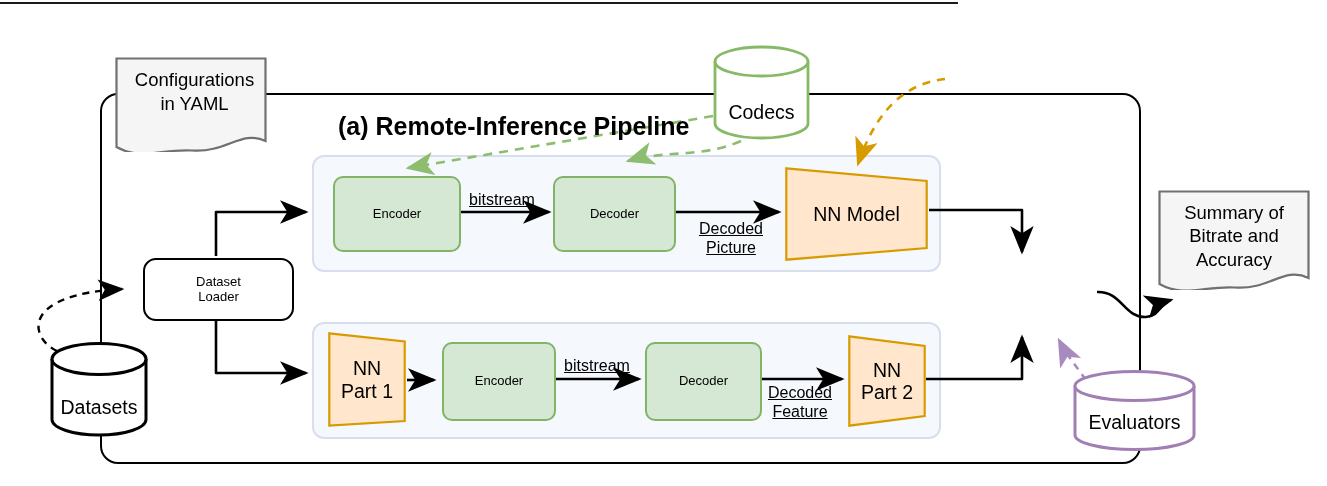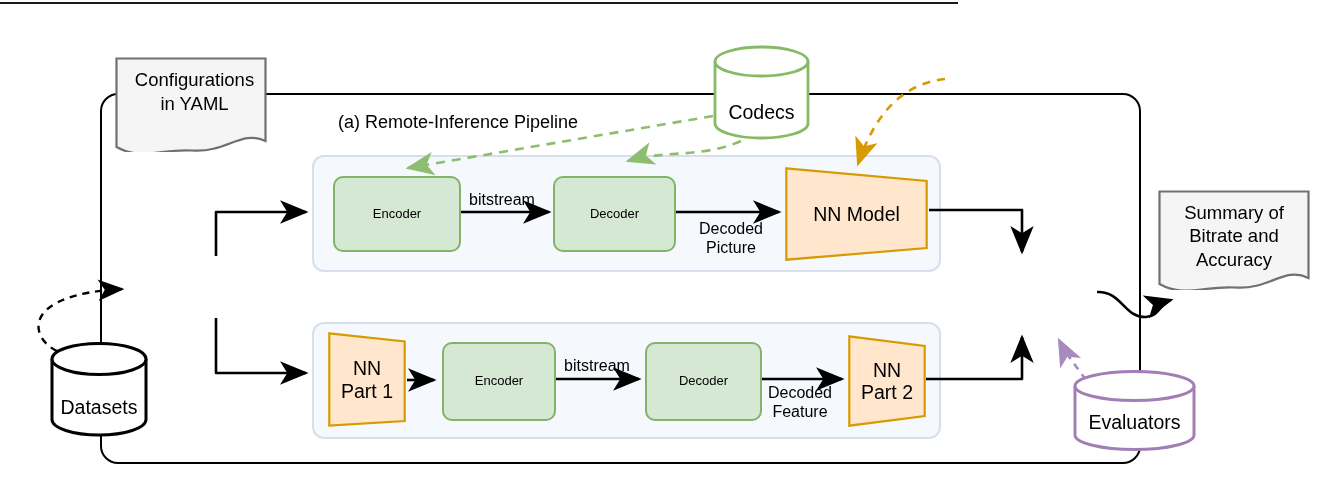--- a/index.html
+++ b/index.html
@@ -15,22 +15,22 @@
   .box{display:flex;align-items:center;justify-content:center;text-align:center;
        white-space:pre-line;line-height:1.15;font-size:13px;}
   .green-box{background:var(--green_fill);border:2.4px solid var(--green_stroke);border-radius:10px;}
   .white-box{background:#fff;border:2.6px solid #000;border-radius:13px;}
   .purple-box{background:var(--purple_fill);border:2.4px solid var(--purple_stroke);border-radius:13px;}
   .svg-shape svg{display:block;}
   .overlay-label{position:absolute;left:0;top:0;right:0;bottom:0;display:flex;align-items:center;
        justify-content:center;text-align:center;white-space:pre-line;line-height:1.15;font-size:19.5px;}
   .doc-label{font-size:18.5px;line-height:1.25;}
   .float-label{z-index:5;text-align:center;white-space:pre-line;}
-  .pipe-title{font-size:18px;white-space:nowrap;z-index:5;}
-  .small-label{font-size:16px;line-height:1.2;}
+  .pipe-title{font-size:25px;white-space:nowrap;z-index:5;font-weight:bold;}
+  .small-label{font-size:16px;line-height:1.2;text-decoration:underline;}
   .trap{fill:var(--orange_fill);stroke:var(--orange_stroke);stroke-width:2.2;}
   .cyl-fill{fill:#fff;}
   .ln-black{stroke:#000;stroke-width:2.6;fill:none;stroke-linejoin:round;}
   .ln-black-dash{stroke:#000;stroke-width:2.4;fill:none;stroke-dasharray:7 6;}
   .ln-green-dash{stroke:var(--green_dash);stroke-width:2.6;fill:none;stroke-dasharray:9 7;}
   .ln-orange-dash{stroke:var(--orange_stroke);stroke-width:2.6;fill:none;stroke-dasharray:8 7;}
   .ln-purple-dash{stroke:var(--purple_dash);stroke-width:2.6;fill:none;stroke-dasharray:7 6;}
 </style>
 </head>
 <body>
@@ -106,20 +106,24 @@
     <span>Decoder</span>
   </div>
   <div class="abs shape svg-shape" style="left:848px;top:335px;width:78px;height:92px;">
     <svg width="78" height="92" viewBox="0 0 78 92">
       <polygon class="trap" points="1.3,1.3 76.7,11 76.7,81 1.3,90.7"></polygon>
     </svg>
     <div class="overlay-label">NN
 Part 2</div>
   </div>
 
+  <div class="abs shape box white-box" style="left:143px;top:258px;width:147px;height:59px;">
+    <span>Dataset
+Loader</span>
+  </div>
 
   <div class="abs shape svg-shape" style="left:115px;top:57px;width:152px;height:95px;">
     <svg width="152" height="95" viewBox="0 0 152 95">
       <path d="M1.5,1.5 H150.5 V84 C126,72.5 112,96 77,93.5 C47,91.5 26,104 1.5,90 Z" fill="#f5f5f5" stroke="#707070" stroke-width="2.2"></path>
     </svg>
     <div class="overlay-label doc-label" style="padding-bottom:26px;padding-left:7px;">Configurations
 in YAML</div>
   </div>
   <div class="abs shape svg-shape" style="left:1158px;top:190px;width:152px;height:100px;">
     <svg width="152" height="100" viewBox="0 0 152 100">

